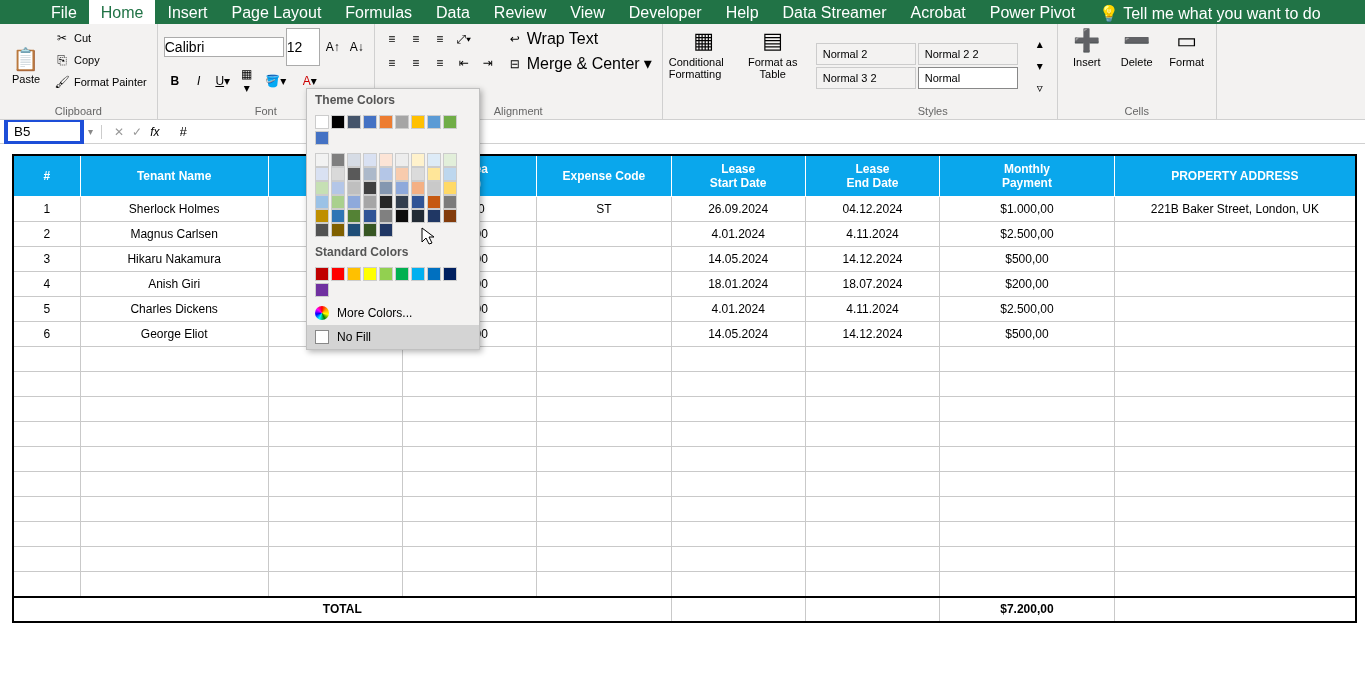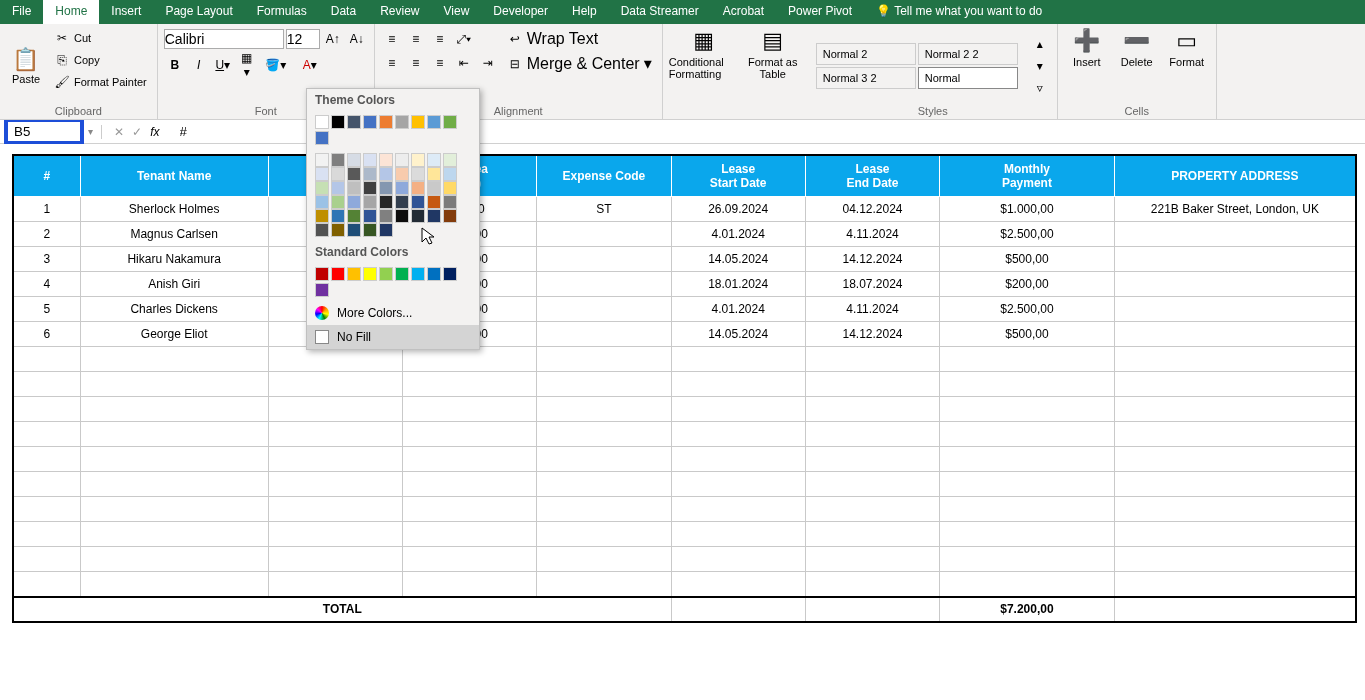--- a/index.html
+++ b/index.html
@@ -1,39 +1,39 @@
 <!DOCTYPE html>
 <html><head>
 <meta charset="utf-8">
 <style>
 * { box-sizing: border-box; margin: 0; padding: 0; font-family: -apple-system, "Segoe UI", Arial, sans-serif; }
 body { background: #fff; width: 1365px; height: 700px; overflow: hidden; position: relative; }
 
 
-.tabs { background: #217346; color: #fff; display: flex; height: 24px; font-size: 12px; }
+.tabs { background: #217346; color: #fff; display: flex; height: 24px; font-size: 16px; padding-left: 39px; }
 .tab { padding: 4px 12px; cursor: pointer; }
 .tab.active { background: #fff; color: #217346; }
 
 
 .ribbon { background: #f3f2f1; border-bottom: 1px solid #d0d0d0; height: 96px; display: flex; position: relative; }
 .group { border-right: 1px solid #d0d0d0; padding: 4px 6px 2px 6px; display: flex; flex-direction: column; justify-content: space-between; height: 100%; }
 .group-content { display: flex; gap: 4px; flex: 1; }
 .group-label { font-size: 11px; color: #666; text-align: center; padding-top: 2px; }
 
 
 .clipboard .big-btn { display: flex; flex-direction: column; align-items: center; justify-content: center; width: 40px; font-size: 11px; }
 .clipboard .small-btns { display: flex; flex-direction: column; gap: 2px; font-size: 11px; }
 .small-btn { display: flex; align-items: center; gap: 4px; padding: 2px 4px; }
 .icon { width: 16px; height: 16px; display: inline-flex; align-items: center; justify-content: center; font-size: 12px; }
 
 
 .font-row { display: flex; gap: 2px; align-items: center; }
 .font-row select, .font-row input { font-size: 14px; border: 1px solid #ababab; background: #fff; }
 .font-name { width: 120px; height: 20px; }
-.font-size { width: 34px; height: 20px; }
+.font-size { width: 34px; height: 38px; }
 .btn-sq { width: 22px; height: 22px; border: 1px solid transparent; background: transparent; display: inline-flex; align-items: center; justify-content: center; font-size: 12px; cursor: pointer; }
 
 
 .align-col { display: flex; flex-direction: column; gap: 2px; }
 .align-row { display: flex; gap: 2px; }
 
 
 .number-format { width: 140px; height: 20px; font-size: 11px; border: 1px solid #ababab; background: #fff; }
 
 

